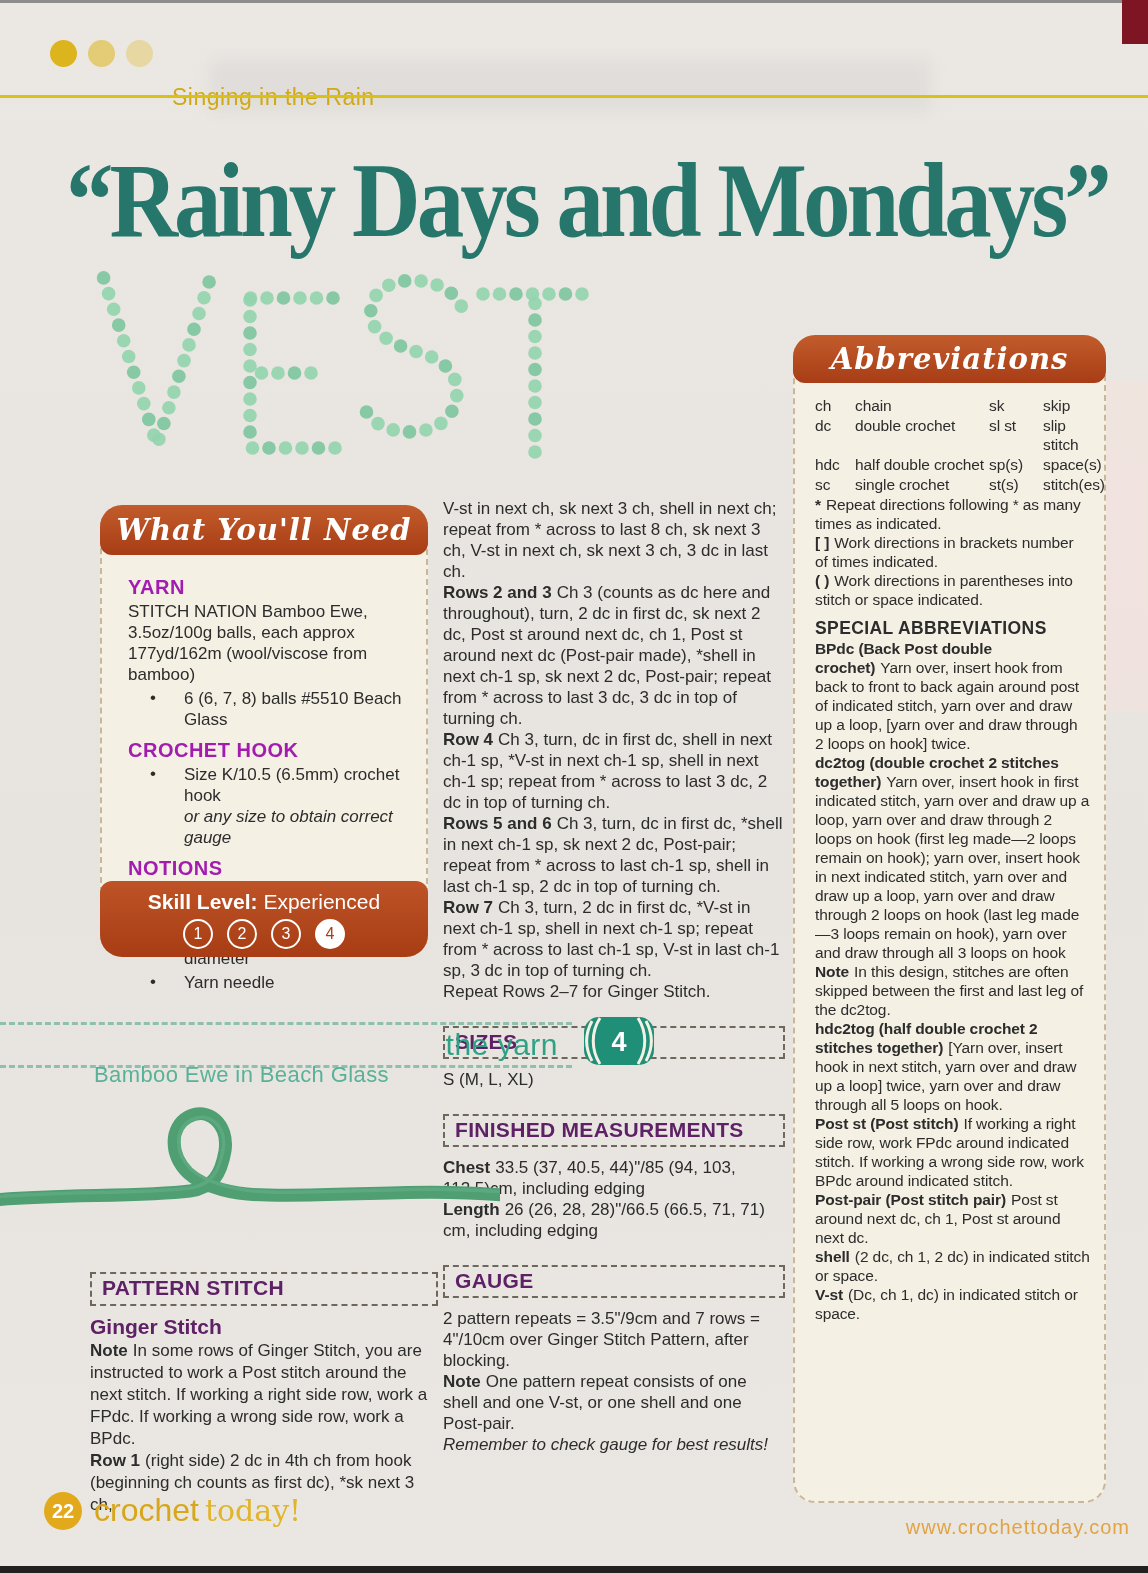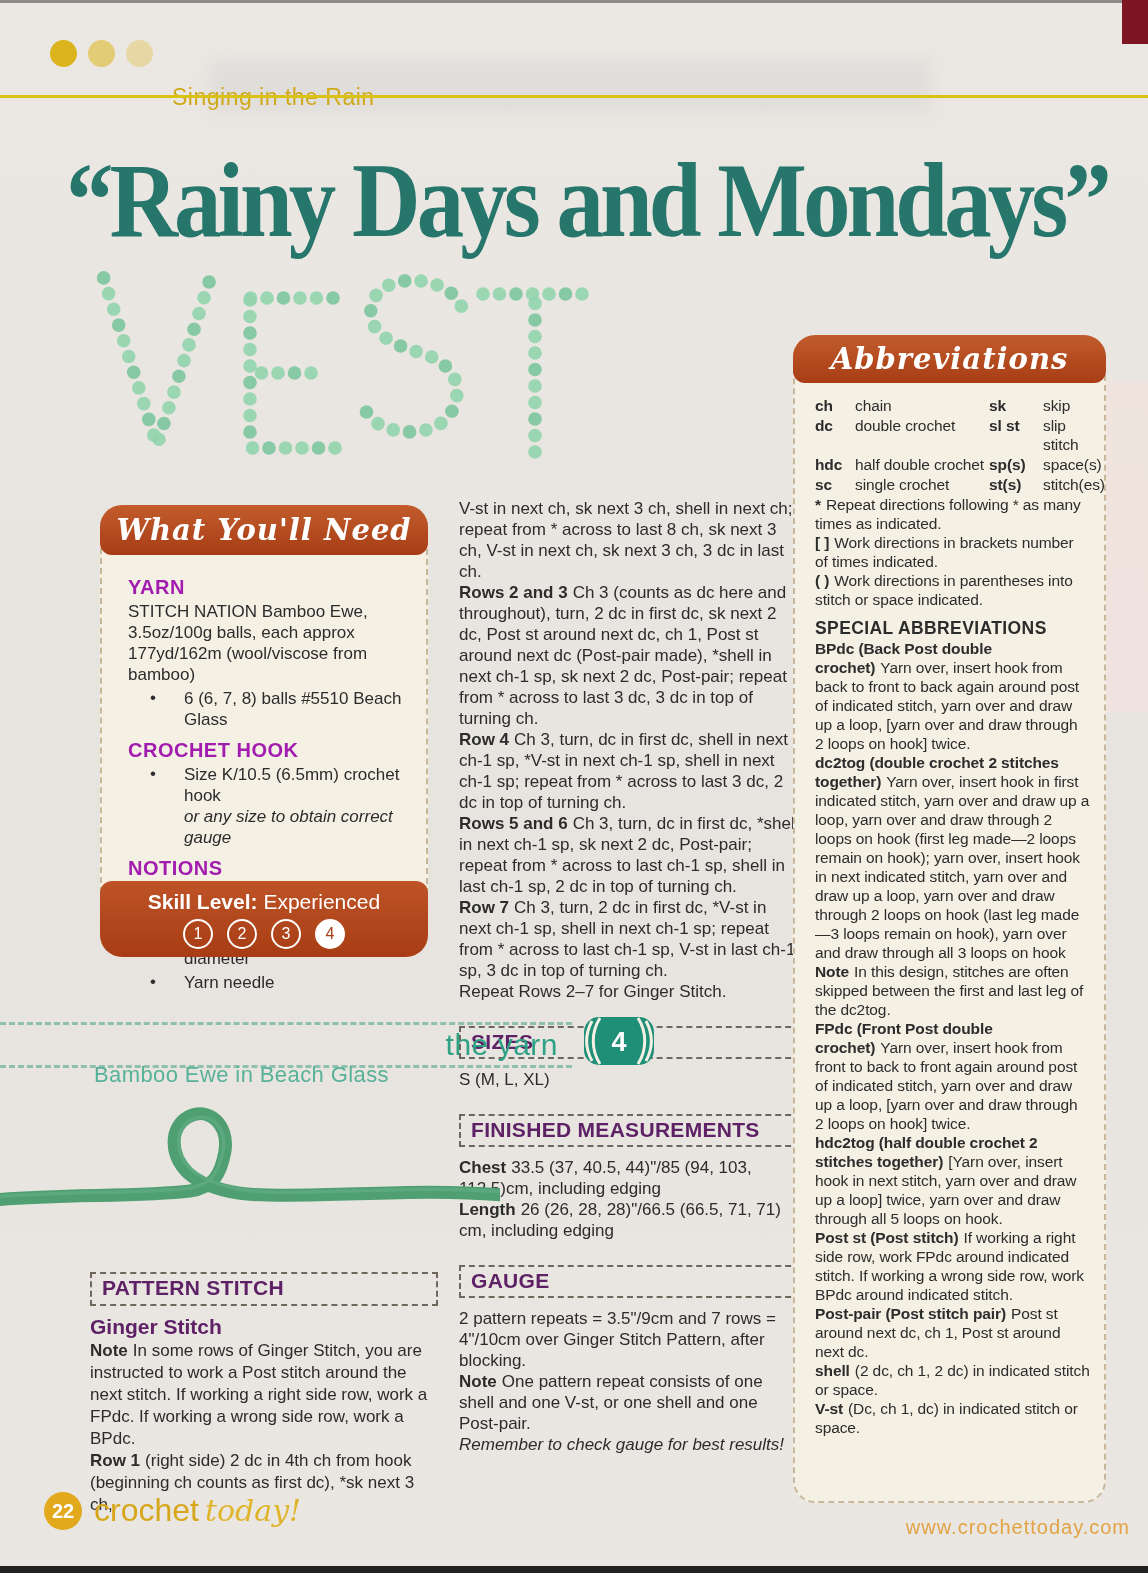--- a/index.html
+++ b/index.html
@@ -46,29 +46,29 @@
   .skill-text b{font-weight:700;}
   .skill-circles{display:flex;gap:14px;}
   .skill-circle{width:30px;height:30px;border-radius:50%;border:2px solid #fff;color:#fff;display:flex;
                 align-items:center;justify-content:center;font-size:16px;box-sizing:border-box;}
   .skill-circle.active{background:#fff;color:#a83d15;}
 
   
   #abb{left:793px;top:335px;width:313px;min-height:1168px;}
   .abb-body{padding:12px 14px 14px 20px;font-size:15.5px;line-height:19px;letter-spacing:-.1px;}
   .abbr-row{display:grid;grid-template-columns:36px 130px 50px auto;column-gap:4px;margin:1px 0;}
-  .abbr-row .ab{font-weight:700;}
+  .abbr-row .ab{font-weight:400;}
   .abb-note{margin:0;}
   .abb-body p{margin:0;}
   .special-heading{font-size:17.5px;font-weight:700;letter-spacing:.4px;margin:10px 0 1px;}
   .lead{font-weight:700;margin-right:5px;}
   .lead:empty{display:none;margin:0;}
 
   
-  #midcol{position:absolute;left:443px;top:498px;width:342px;font-size:17px;line-height:21px;margin-left:16px;}
+  #midcol{position:absolute;left:443px;top:498px;width:342px;font-size:17px;line-height:21px;}
   #midcol p{margin:0;}
   .section{margin-top:24px;}
   .dash-head{border:2px dashed #6e675c;padding:3px 10px 5px;color:#5e2166;font-weight:700;font-size:21px;
              letter-spacing:.3px;margin-bottom:10px;}
   .meas p{margin:0 0 2px;}
   .gauge-italic{font-style:italic;}
 
   
   #patt{position:absolute;left:90px;top:1272px;width:348px;font-size:17px;line-height:22px;}
   #patt p{margin:0;}
@@ -80,21 +80,21 @@
              padding-right:14px;box-sizing:border-box;}
   .yarn-label{font-size:30px;color:#2fa285;letter-spacing:.5px;}
   #yarnicon{position:absolute;left:578px;top:1012px;}
   #yarncap{position:absolute;left:94px;top:1062px;font-size:22px;color:#58b199;letter-spacing:.4px;}
   #strand{position:absolute;left:0;top:1088px;}
 
   
   .pg-circle{position:absolute;left:44px;top:1492px;width:38px;height:38px;border-radius:50%;background:#e2a91c;
              color:#fff;font-weight:700;font-size:20px;display:flex;align-items:center;justify-content:center;}
   .mag-name{position:absolute;left:94px;top:1492px;font-size:32px;color:#d7a61a;}
-  .mag-script{font-family:"DejaVu Serif",serif;font-style:italic;font-size:30px;color:#e0b52c;margin-left:6px;}
+  .mag-script{font-family:"DejaVu Serif",serif;font-size:30px;color:#e0b52c;margin-left:6px;}
   .site-url{position:absolute;right:18px;top:1516px;font-size:20px;color:#e2a343;letter-spacing:1px;}
 </style>
 </head>
 <body>
 
 <div class="page">
 
   <div class="ghost-band"></div>
   <div class="ghost-pink"></div>
 
@@ -310,21 +310,20 @@
       <p class="abb-note"><span class="lead">*</span><span>Repeat directions following * as many times as indicated.</span></p>
           <p class="abb-note"><span class="lead">[ ]</span><span>Work directions in brackets number of times indicated.</span></p>
           <p class="abb-note"><span class="lead">( )</span><span>Work directions in parentheses into stitch or space indicated.</span></p>
         </div>
       <div class="special-heading">SPECIAL ABBREVIATIONS</div>
       <div>
 
       <p><span class="lead">BPdc (Back Post double crochet)</span><span>Yarn over, insert hook from back to front to back again around post of indicated stitch, yarn over and draw up a loop, [yarn over and draw through 2 loops on hook] twice.</span></p>
           <p><span class="lead">dc2tog (double crochet 2 stitches together)</span><span>Yarn over, insert hook in first indicated stitch, yarn over and draw up a loop, yarn over and draw through 2 loops on hook (first leg made—2 loops remain on hook); yarn over, insert hook in next indicated stitch, yarn over and draw up a loop, yarn over and draw through 2 loops on hook (last leg made—3 loops remain on hook), yarn over and draw through all 3 loops on hook</span></p>
           <p><span class="lead">Note</span><span>In this design, stitches are often skipped between the first and last leg of the dc2tog.</span></p>
-          <p><span class="lead">FPdc (Front Post double crochet)</span><span>Yarn over, insert hook from front to back to front again around post of indicated stitch, yarn over and draw up a loop, [yarn over and draw through 2 loops on hook] twice.</span></p>
           <p><span class="lead">hdc2tog (half double crochet 2 stitches together)</span><span>[Yarn over, insert hook in next stitch, yarn over and draw up a loop] twice, yarn over and draw through all 5 loops on hook.</span></p>
           <p><span class="lead">Post st (Post stitch)</span><span>If working a right side row, work FPdc around indicated stitch. If working a wrong side row, work BPdc around indicated stitch.</span></p>
           <p><span class="lead">Post-pair (Post stitch pair)</span><span>Post st around next dc, ch 1, Post st around next dc.</span></p>
           <p><span class="lead">shell</span><span>(2 dc, ch 1, 2 dc) in indicated stitch or space.</span></p>
           <p><span class="lead">V-st</span><span>(Dc, ch 1, dc) in indicated stitch or space.</span></p>
         </div>
     </div>
   </div>
 
   <div id="yarnstrip">

